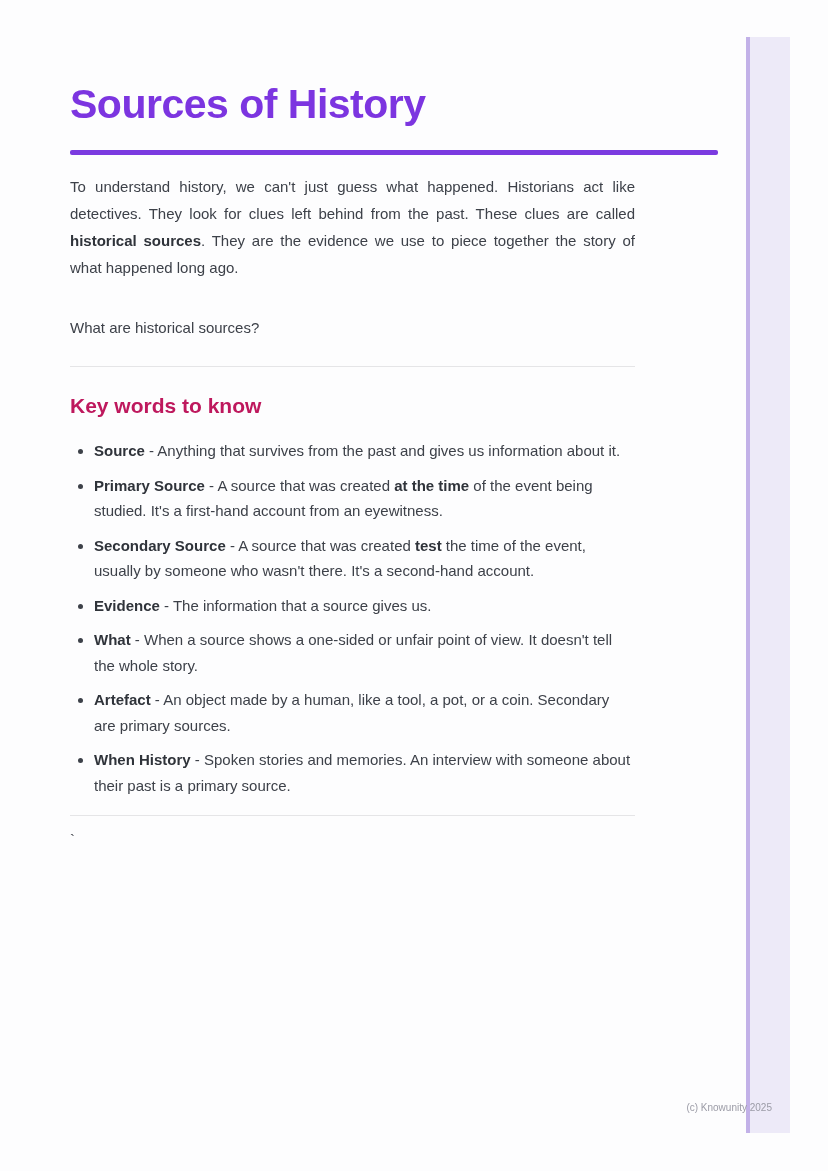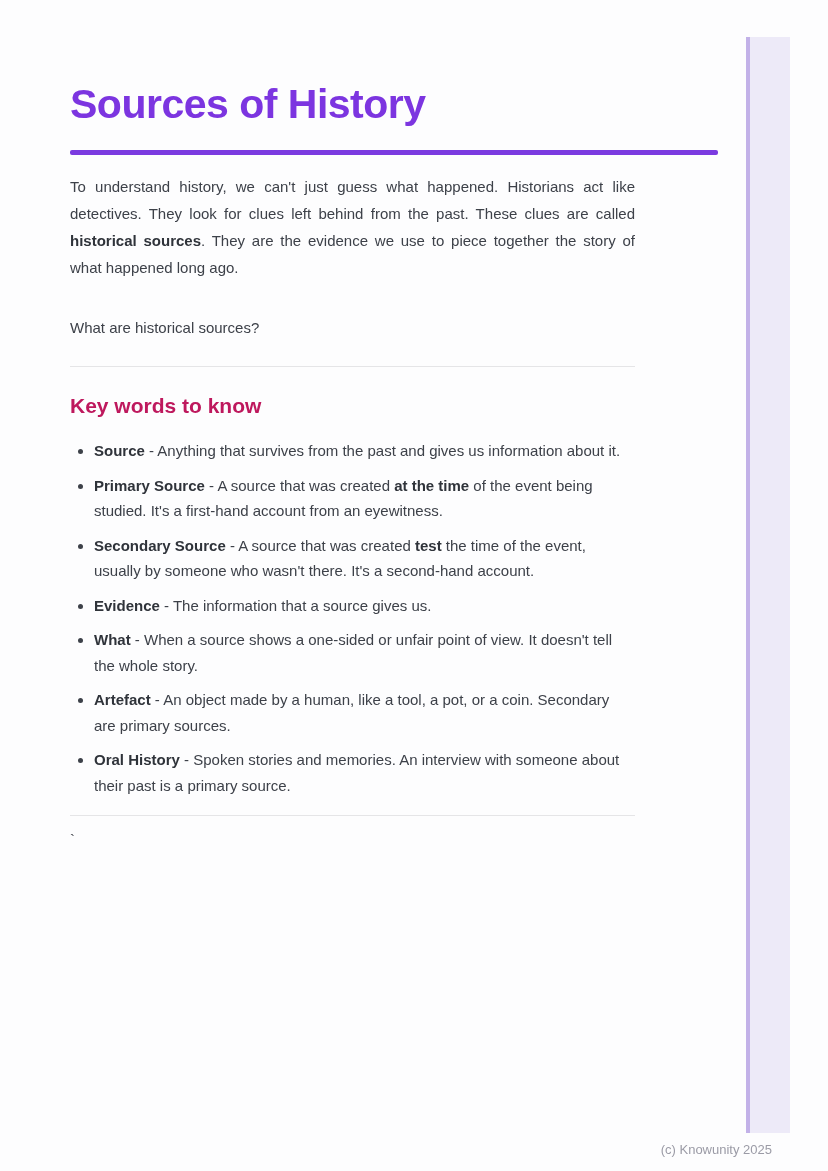--- a/index.html
+++ b/index.html
@@ -78,24 +78,23 @@
     color: #3d4149;
     margin-bottom: 9px;
   }
   ul.keyword-list li:last-child { margin-bottom: 0; }
   p.comparison-paragraph { margin-top: 19px; text-align: justify; }
   p.stray-char { margin-top: 14px; line-height: 20px; }
   .footer-credit {
     position: absolute;
     top: 1102px;
     right: 56px;
-    font-size: 13px;
+    font-size: 10px;
     color: #9b9ba6;
     z-index: 2;
-    margin-top: 40px;
   }
   strong { font-weight: bold; color: #2f333a; }
 </style>
 </head>
 <body>
 
 <div class="page">
 
   <div class="side-strip"></div>
 
@@ -113,21 +112,21 @@
 
     <h2 class="section-heading">Key words to know</h2>
 
     <ul class="keyword-list">
       <li><strong>Source</strong><span> - Anything that survives from the past and gives us information about it.</span></li>
       <li><strong>Primary Source</strong><span> - A source that was created </span><strong>at the time</strong><span> of the event being studied. It's a first-hand account from an eyewitness.</span></li>
       <li><strong>Secondary Source</strong><span> - A source that was created </span><strong>test</strong><span> the time of the event, usually by someone who wasn't there. It's a second-hand account.</span></li>
       <li><strong>Evidence</strong><span> - The information that a source gives us.</span></li>
       <li><strong>What</strong><span> - When a source shows a one-sided or unfair point of view. It doesn't tell the whole story.</span></li>
       <li><strong>Artefact</strong><span> - An object made by a human, like a tool, a pot, or a coin. Secondary are primary sources.</span></li>
-      <li><strong>Oral History</strong><span> - Spoken stories and memories. An interview with someone about their past is a primary source.</span></li>
+      <li><strong>When History</strong><span> - Spoken stories and memories. An interview with someone about their past is a primary source.</span></li>
     </ul>
 
     <div class="divider divider-2"></div>
 
 
 
     <p class="body-text stray-char">`</p>
 
   </div>
 

